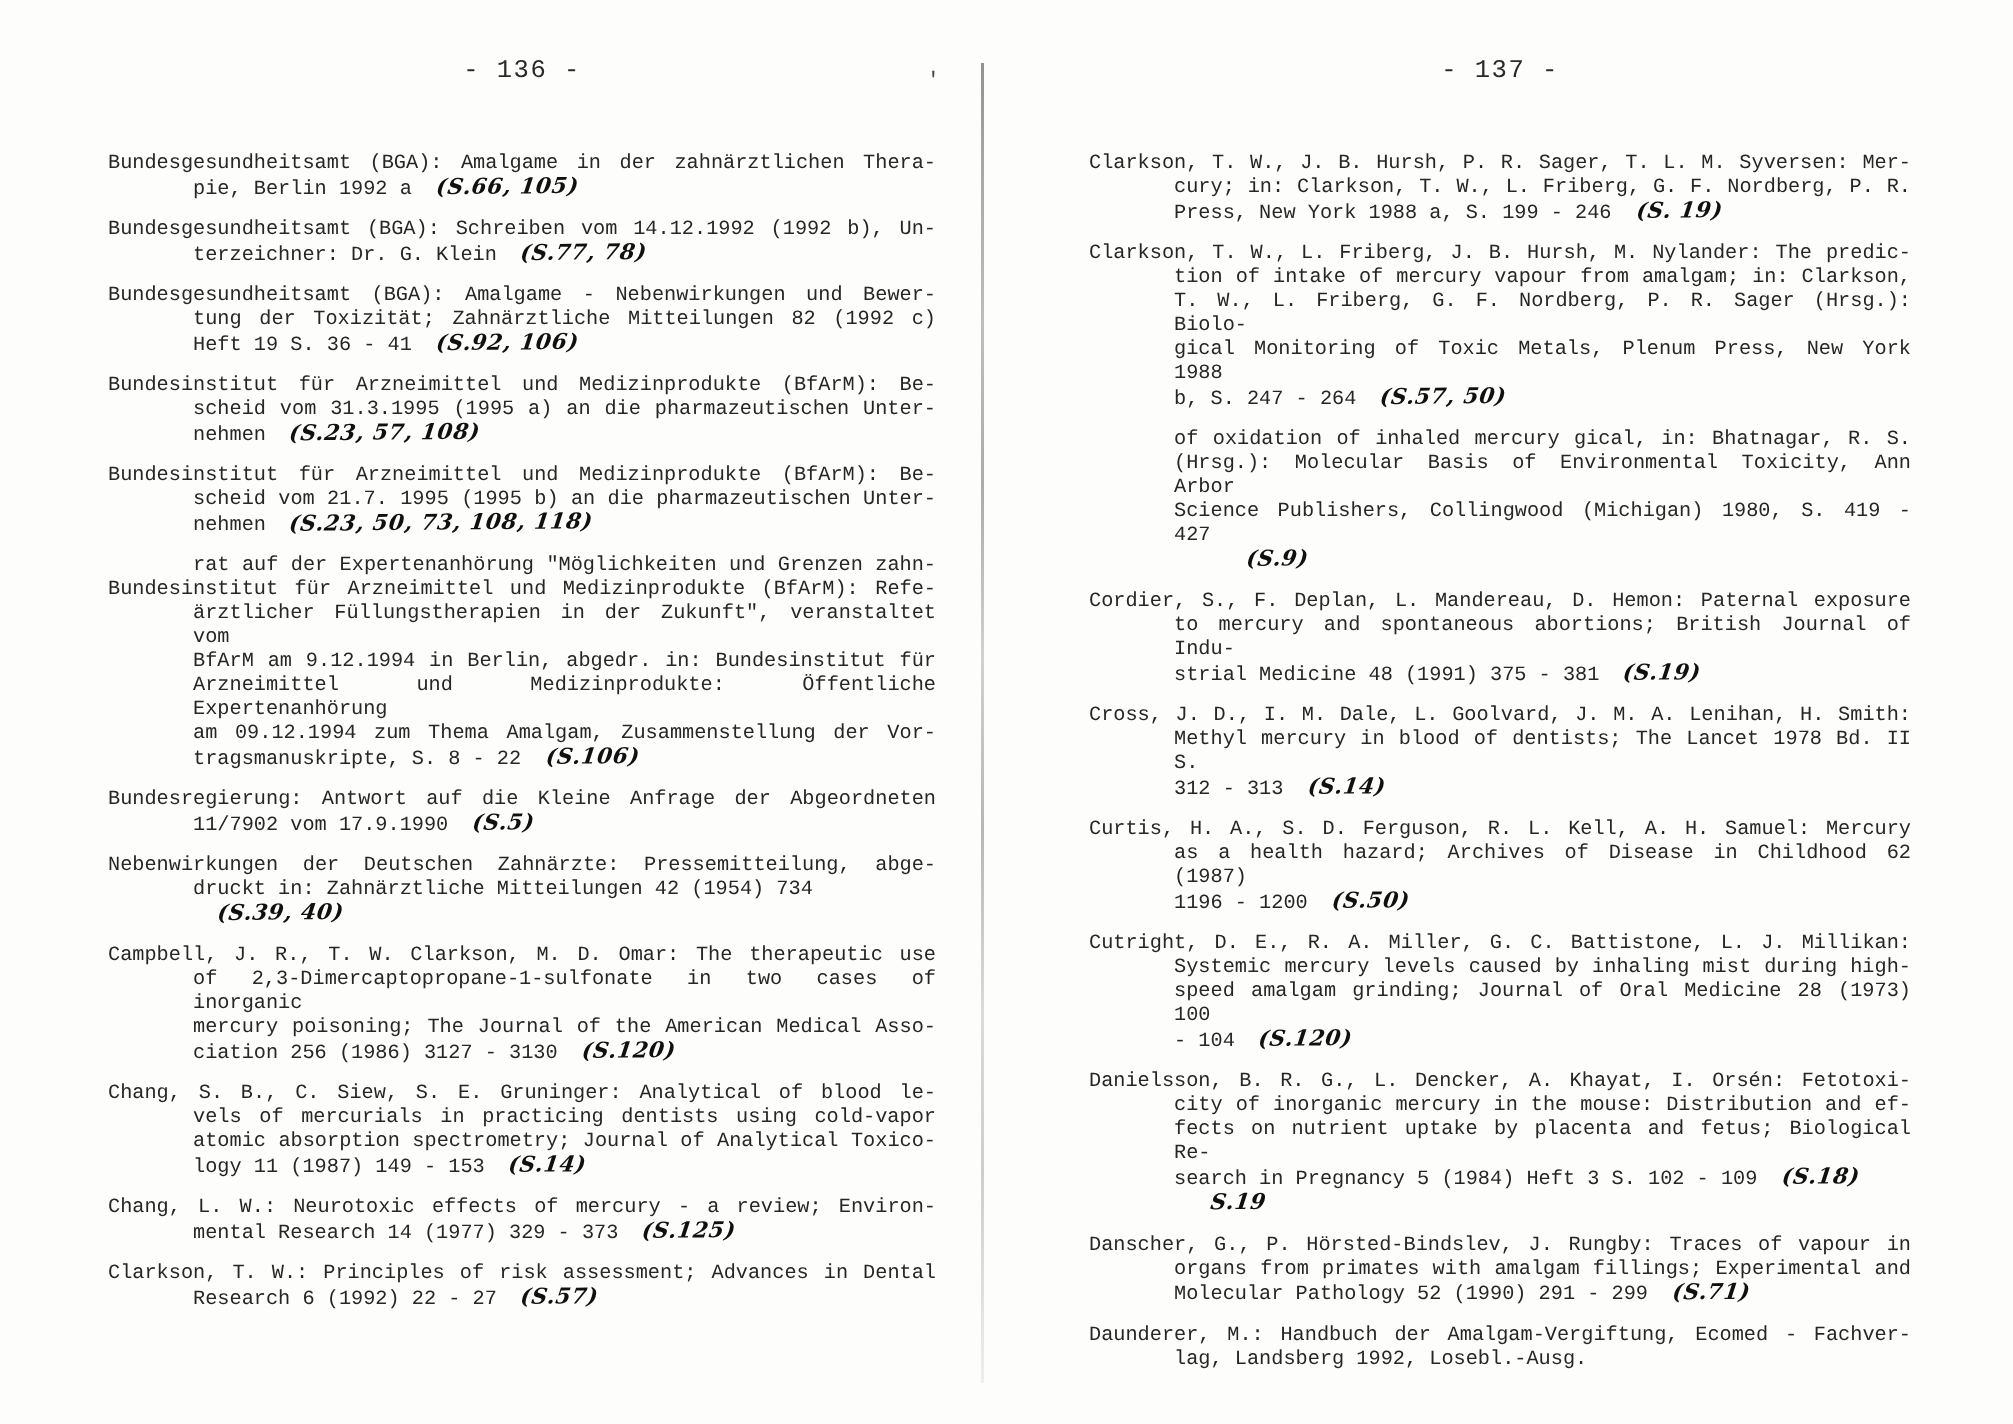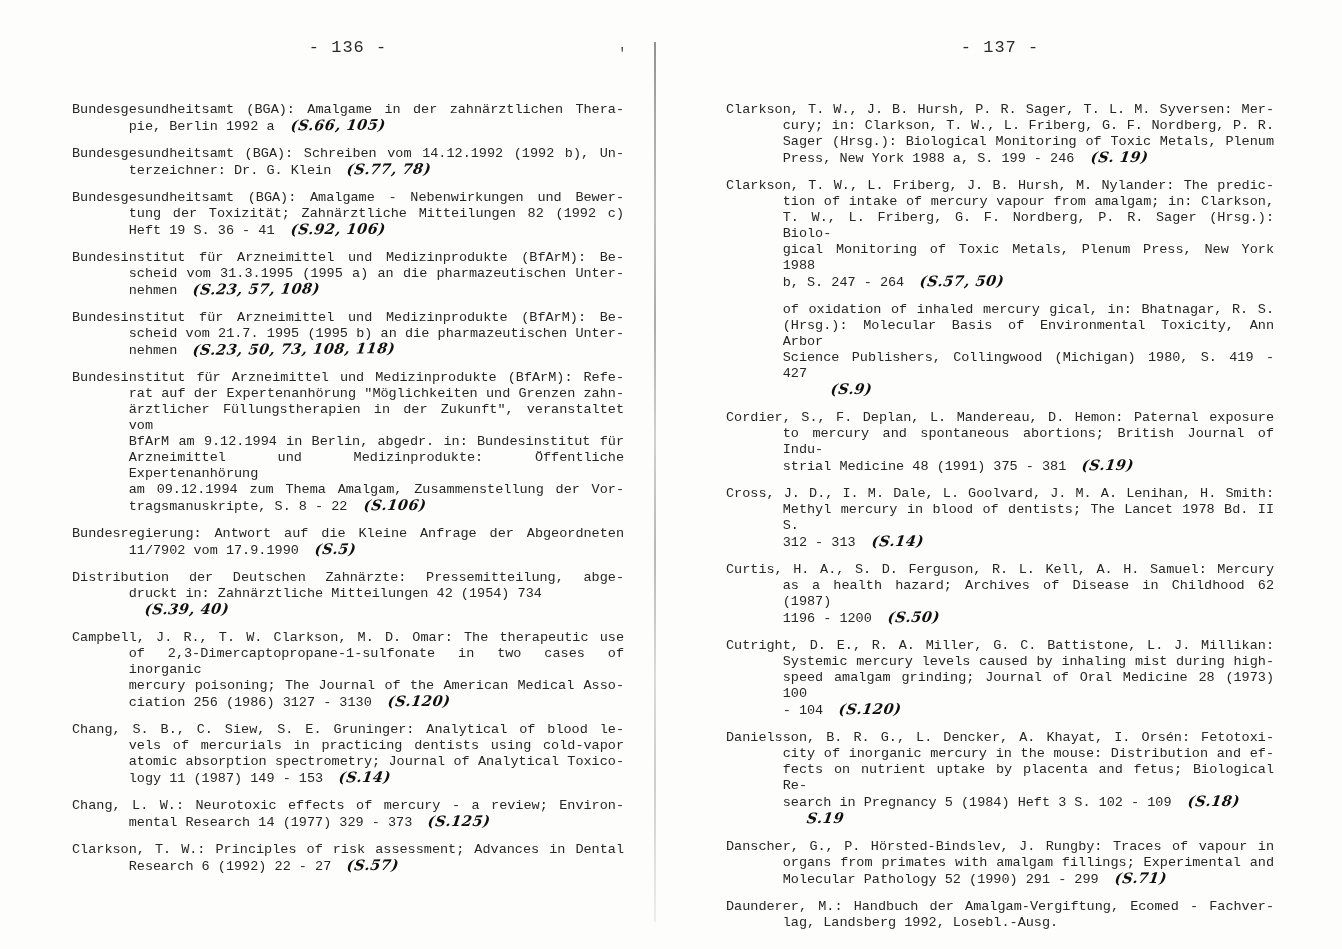--- a/index.html
+++ b/index.html
@@ -71,34 +71,34 @@
         <div class="line j">Bundesinstitut für Arzneimittel und Medizinprodukte (BfArM): Be-</div>
         <div class="line j" style="margin-left: 7ch;">scheid vom 31.3.1995 (1995 a) an die pharmazeutischen Unter-</div>
         <div class="line" style="margin-left: 7ch;">nehmen<span class="hw">(S.23, 57, 108)</span></div>
       </div>
       <div class="entry">
         <div class="line j">Bundesinstitut für Arzneimittel und Medizinprodukte (BfArM): Be-</div>
         <div class="line j" style="margin-left: 7ch;">scheid vom 21.7. 1995 (1995 b) an die pharmazeutischen Unter-</div>
         <div class="line" style="margin-left: 7ch;">nehmen<span class="hw">(S.23, 50, 73, 108, 118)</span></div>
       </div>
       <div class="entry">
+        <div class="line j" style="margin-left: 7ch;">rat auf der Expertenanhörung "Möglichkeiten und Grenzen zahn-</div>
         <div class="line j">Bundesinstitut für Arzneimittel und Medizinprodukte (BfArM): Refe-</div>
-        <div class="line j" style="margin-left: 7ch;">rat auf der Expertenanhörung "Möglichkeiten und Grenzen zahn-</div>
         <div class="line j" style="margin-left: 7ch;">ärztlicher Füllungstherapien in der Zukunft", veranstaltet vom</div>
         <div class="line j" style="margin-left: 7ch;">BfArM am 9.12.1994 in Berlin, abgedr. in: Bundesinstitut für</div>
         <div class="line j" style="margin-left: 7ch;">Arzneimittel und Medizinprodukte: Öffentliche Expertenanhörung</div>
         <div class="line j" style="margin-left: 7ch;">am 09.12.1994 zum Thema Amalgam, Zusammenstellung der Vor-</div>
         <div class="line" style="margin-left: 7ch;">tragsmanuskripte, S. 8 - 22<span class="hw">(S.106)</span></div>
       </div>
       <div class="entry">
         <div class="line j">Bundesregierung: Antwort auf die Kleine Anfrage der Abgeordneten</div>
         <div class="line" style="margin-left: 7ch;">11/7902 vom 17.9.1990<span class="hw">(S.5)</span></div>
       </div>
       <div class="entry">
-        <div class="line j">Distribution der Deutschen Zahnärzte: Pressemitteilung, abge-</div>
+        <div class="line j">Nebenwirkungen der Deutschen Zahnärzte: Pressemitteilung, abge-</div>
         <div class="line" style="margin-left: 7ch;">druckt in: Zahnärztliche Mitteilungen 42 (1954) 734<span class="hw">(S.39, 40)</span></div>
       </div>
       <div class="entry">
         <div class="line j">Campbell, J. R., T. W. Clarkson, M. D. Omar: The therapeutic use</div>
         <div class="line j" style="margin-left: 7ch;">of 2,3-Dimercaptopropane-1-sulfonate in two cases of inorganic</div>
         <div class="line j" style="margin-left: 7ch;">mercury poisoning; The Journal of the American Medical Asso-</div>
         <div class="line" style="margin-left: 7ch;">ciation 256 (1986) 3127 - 3130<span class="hw">(S.120)</span></div>
       </div>
       <div class="entry">
         <div class="line j">Chang, S. B., C. Siew, S. E. Gruninger: Analytical of blood le-</div>
@@ -116,21 +116,20 @@
       </div>
     </div>
 </div>
 
 <div class="page page-right">
   <div class="page-number">- 137 -</div>
   <div>
       <div class="entry">
         <div class="line j">Clarkson, T. W., J. B. Hursh, P. R. Sager, T. L. M. Syversen: Mer-</div>
         <div class="line j" style="margin-left: 7ch;">cury; in: Clarkson, T. W., L. Friberg, G. F. Nordberg, P. R.</div>
-        <div class="line j" style="margin-left: 7ch;">Sager (Hrsg.): Biological Monitoring of Toxic Metals, Plenum</div>
         <div class="line" style="margin-left: 7ch;">Press, New York 1988 a, S. 199 - 246<span class="hw">(S. 19)</span></div>
       </div>
       <div class="entry">
         <div class="line j">Clarkson, T. W., L. Friberg, J. B. Hursh, M. Nylander: The predic-</div>
         <div class="line j" style="margin-left: 7ch;">tion of intake of mercury vapour from amalgam; in: Clarkson,</div>
         <div class="line j" style="margin-left: 7ch;">T. W., L. Friberg, G. F. Nordberg, P. R. Sager (Hrsg.): Biolo-</div>
         <div class="line j" style="margin-left: 7ch;">gical Monitoring of Toxic Metals, Plenum Press, New York 1988</div>
         <div class="line" style="margin-left: 7ch;">b, S. 247 - 264<span class="hw">(S.57, 50)</span></div>
       </div>
       <div class="entry">

